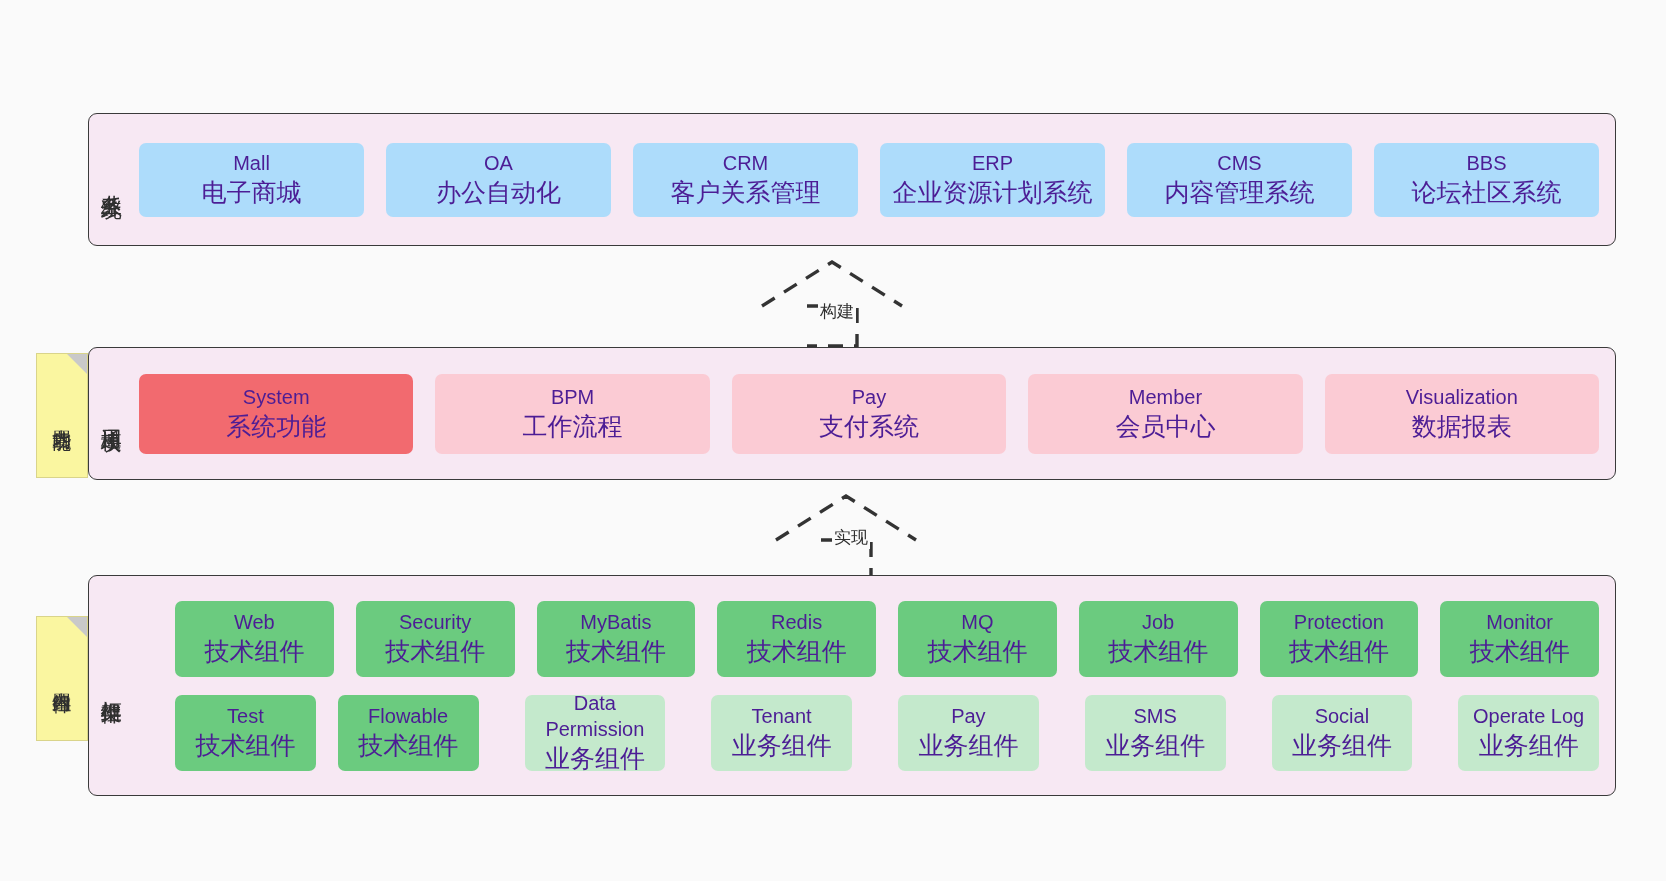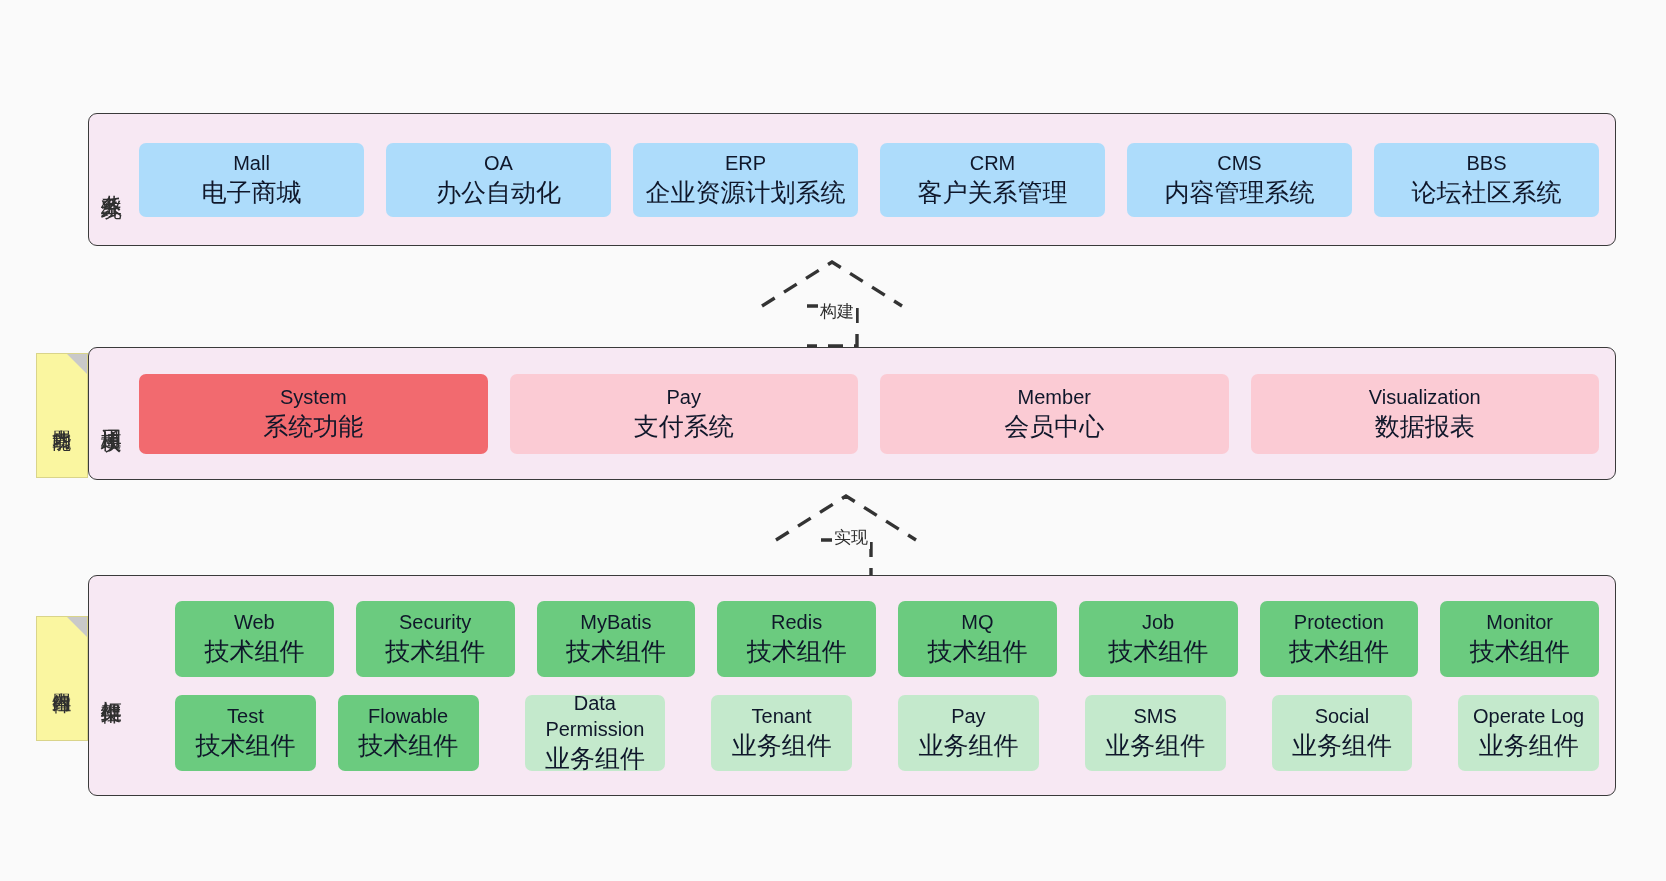--- a/index.html
+++ b/index.html
@@ -52,21 +52,21 @@
   }
   .cell{
     flex:1 1 0;
     border-radius:7px;
     display:flex;
     flex-direction:column;
     align-items:center;
     justify-content:center;
     text-align:center;
     line-height:1.28;
-    color:#0f172a;
+    color:#4c1d95;
     box-sizing:border-box;
     padding:4px 6px;
   }
   .cell .en{font-size:20px;}
   .cell .cn{font-size:25px;}
 
   .c-blue{background:#ADDCFB;}
   .c-red{background:#F26A6F;}
   .c-pink{background:#FBCBD4;}
   .c-green{background:#6BCB7F;}
@@ -139,26 +139,26 @@
       <div class="row">
         <div class="cell c-blue">
           <span class="en">Mall</span>
           <span class="cn">电子商城</span>
         </div>
         <div class="cell c-blue">
           <span class="en">OA</span>
           <span class="cn">办公自动化</span>
         </div>
         <div class="cell c-blue">
+          <span class="en">CRM</span>
+          <span class="cn">客户关系管理</span>
+        </div>
+        <div class="cell c-blue">
           <span class="en">ERP</span>
           <span class="cn">企业资源计划系统</span>
-        </div>
-        <div class="cell c-blue">
-          <span class="en">CRM</span>
-          <span class="cn">客户关系管理</span>
         </div>
         <div class="cell c-blue">
           <span class="en">CMS</span>
           <span class="cn">内容管理系统</span>
         </div>
         <div class="cell c-blue">
           <span class="en">BBS</span>
           <span class="cn">论坛社区系统</span>
         </div>
       </div>
@@ -179,20 +179,24 @@
 
   <div class="layer" id="layer-common">
     <div class="layer-title">通用模块</div>
     <div class="layer-body">
       <div class="row">
         <div class="cell c-red">
           <span class="en">System</span>
           <span class="cn">系统功能</span>
         </div>
         <div class="cell c-pink">
+          <span class="en">BPM</span>
+          <span class="cn">工作流程</span>
+        </div>
+        <div class="cell c-pink">
           <span class="en">Pay</span>
           <span class="cn">支付系统</span>
         </div>
         <div class="cell c-pink">
           <span class="en">Member</span>
           <span class="cn">会员中心</span>
         </div>
         <div class="cell c-pink">
           <span class="en">Visualization</span>
           <span class="cn">数据报表</span>

